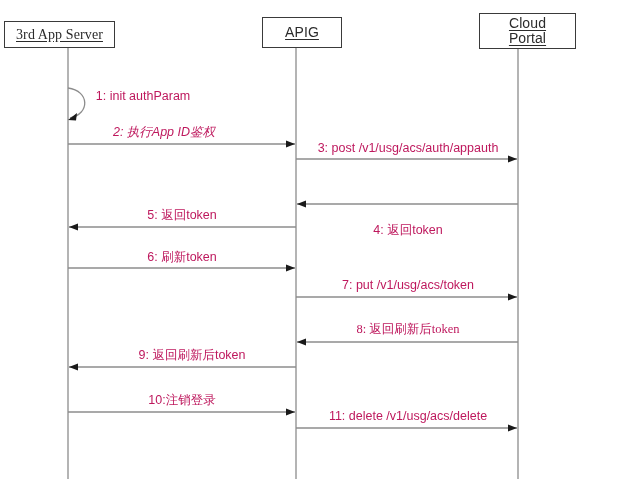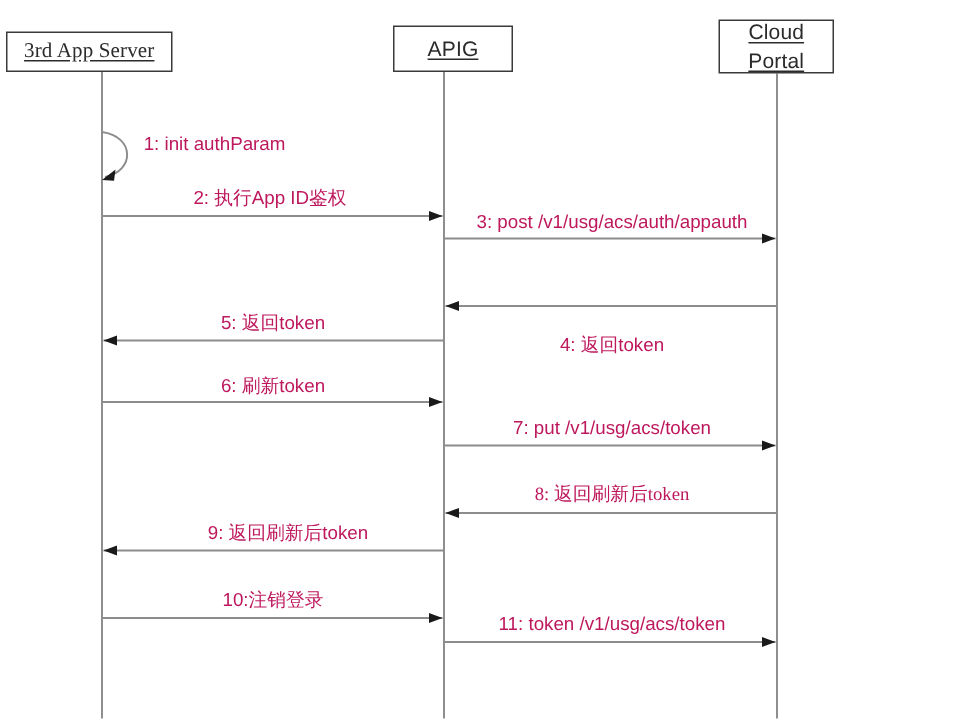--- a/index.html
+++ b/index.html
@@ -117,31 +117,31 @@
         <polygon points="517,428 508,424.6 508,431.4" fill="#1a1a1a"></polygon>
       </g>
     </svg>
   <div id="boxes-layer">
       <div class="participant-box" style="left: 4px; top: 21px; width: 111px; height: 27px; font-family: Liberation Serif, serif;">
         <span class="participant-label">3rd App Server</span>
       </div>
       <div class="participant-box" style="left: 262px; top: 17px; width: 80px; height: 31px;">
         <span class="participant-label">APIG</span>
       </div>
-      <div class="participant-box" style="left: 479px; top: 13px; width: 77px; height: 36px; justify-content: space-between;">
+      <div class="participant-box" style="left: 479px; top: 13px; width: 97px; height: 36px;">
         <span class="participant-label">Cloud</span>
         <span class="participant-label">Portal</span>
       </div>
     </div>
   <div id="labels-layer">
       <div class="msg-label" style="left: 143px; top: 103px;">1: init authParam</div>
-      <div class="msg-label" style="left: 180px; top: 139px;">2: 执行App ID鉴权</div>
+      <div class="msg-label" style="left: 164px; top: 139px; font-style: italic;">2: 执行App ID鉴权</div>
       <div class="msg-label" style="left: 408px; top: 155px;">3: post /v1/usg/acs/auth/appauth</div>
       <div class="msg-label" style="left: 408px; top: 199px; margin-top: 38px;">4: 返回token</div>
       <div class="msg-label" style="left: 182px; top: 222px;">5: 返回token</div>
       <div class="msg-label" style="left: 182px; top: 264px;">6: 刷新token</div>
       <div class="msg-label" style="left: 408px; top: 292px;">7: put /v1/usg/acs/token</div>
       <div class="msg-label" style="left: 408px; top: 336px; font-family: Liberation Serif, serif;">8: 返回刷新后token</div>
       <div class="msg-label" style="left: 192px; top: 362px;">9: 返回刷新后token</div>
       <div class="msg-label" style="left: 182px; top: 407px;">10:注销登录</div>
-      <div class="msg-label" style="left: 408px; top: 423px;">11: token /v1/usg/acs/token</div>
+      <div class="msg-label" style="left: 408px; top: 423px;">11: delete /v1/usg/acs/delete</div>
     </div>
 </div>
 
 </body></html>

